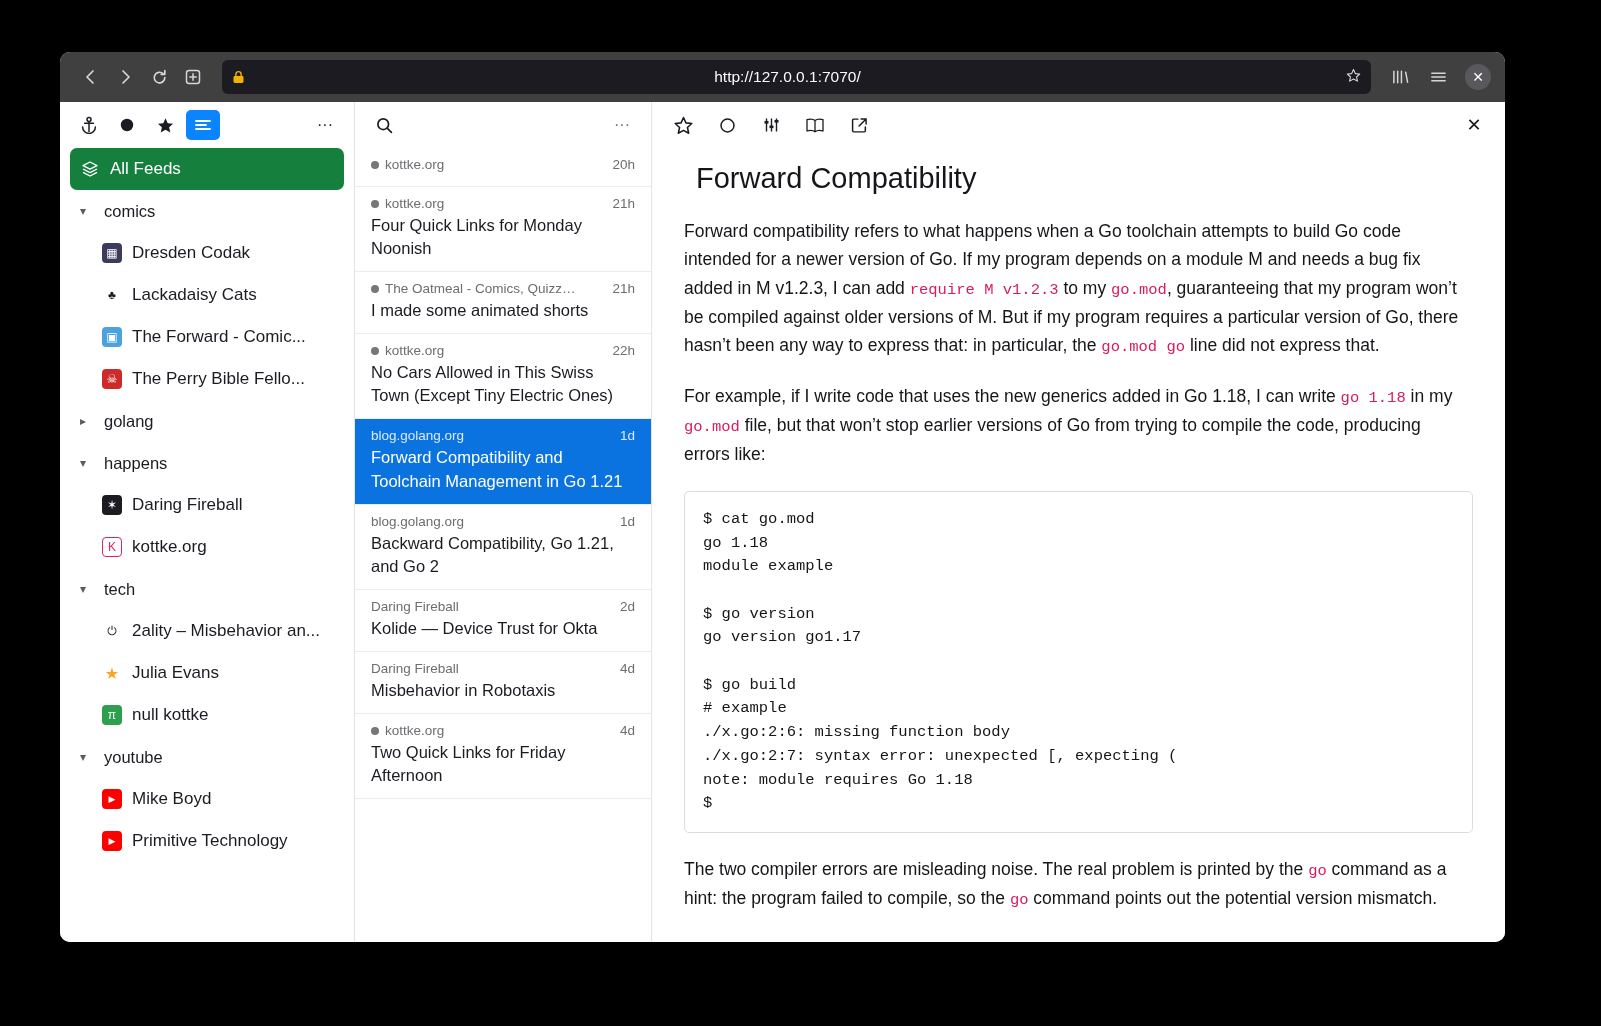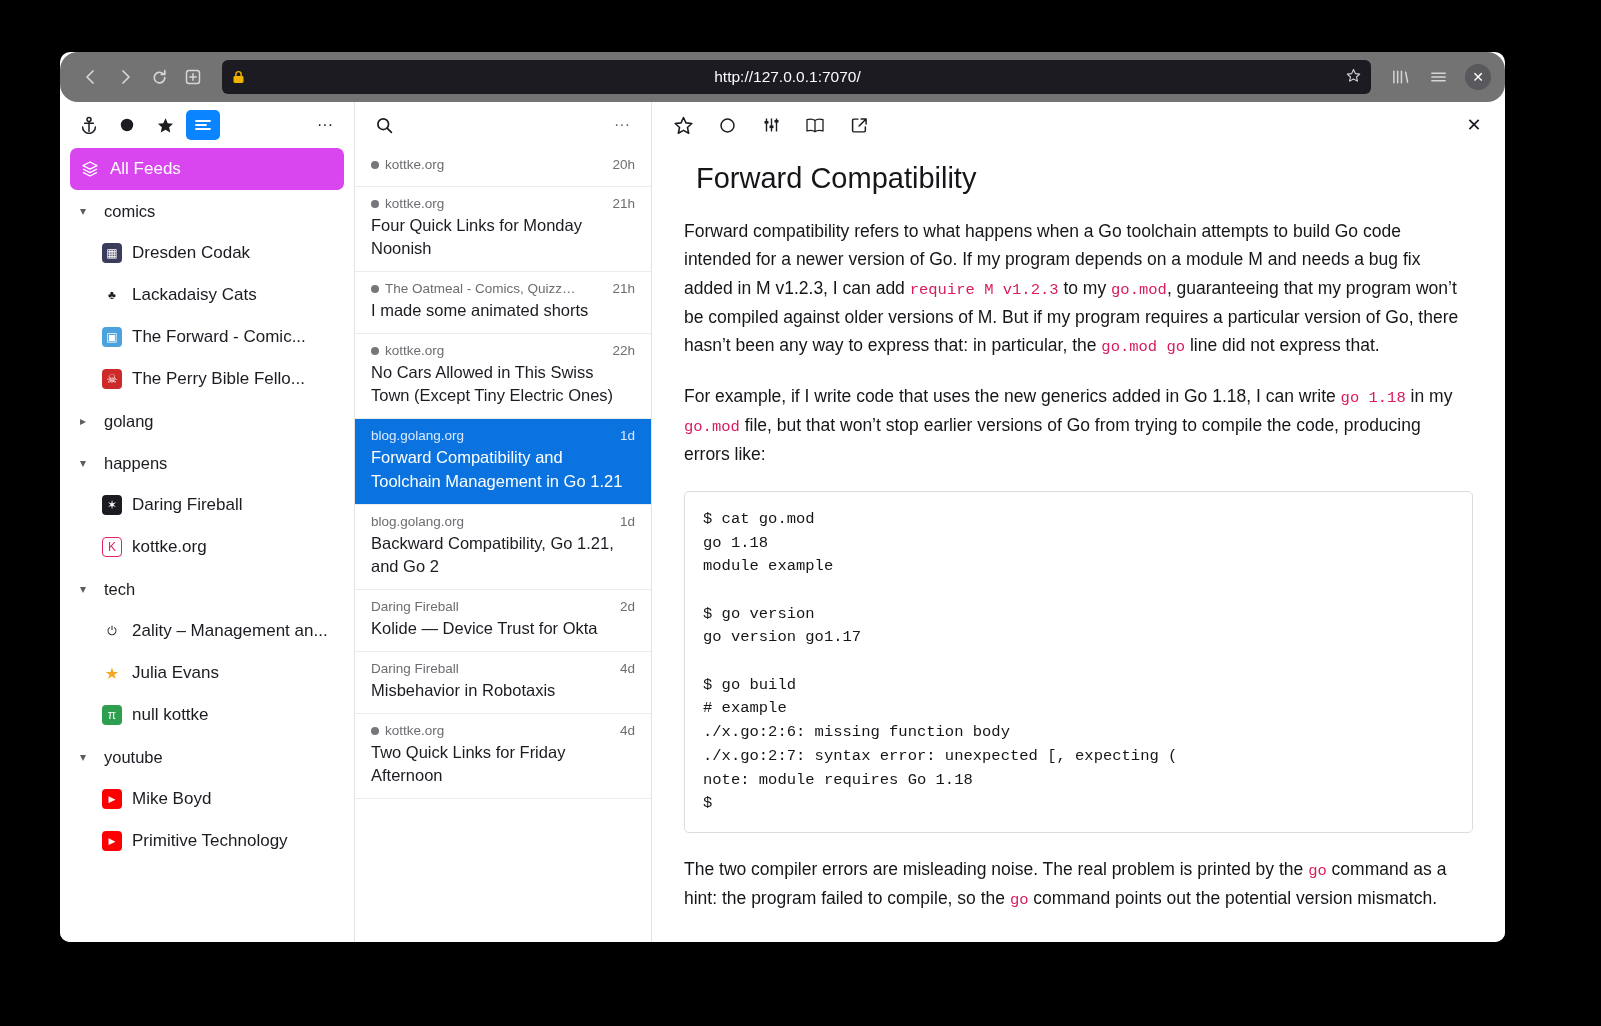--- a/index.html
+++ b/index.html
@@ -16,26 +16,25 @@
     width: 1445px; height: 890px;
     background: #ffffff;
     border-radius: 10px;
     overflow: hidden;
     display: flex;
     flex-direction: column;
   }
   
   .chrome {
     height: 50px;
-    background: #737373;
+    background: #404040;
     display: flex;
     align-items: center;
     padding: 0 14px;
     flex: 0 0 50px;
-    border-radius: 18px;
   }
   .nav-btn {
     width: 34px; height: 34px;
     display: flex; align-items: center; justify-content: center;
     color: #d6d6d8;
     border-radius: 5px;
     font-size: 17px;
   }
   .nav-btn svg { display: block; }
   .urlbar {
@@ -88,21 +87,21 @@
   .sidebar-list { flex: 1; overflow: hidden; padding: 0 10px; }
   .feed-row {
     display: flex; align-items: center;
     height: 42px;
     padding: 0 10px;
     border-radius: 7px;
     font-size: 17px;
     color: #1c1b22;
     gap: 10px;
   }
-  .feed-row.selected { background: #d946ef; color: #fff; }
+  .feed-row.selected { background: #15803d; color: #fff; }
   .feed-row.group { font-size: 16.5px; }
   .feed-row.child { padding-left: 32px; }
   .chev { width: 14px; display: inline-block; color: #5b5b60; font-size: 12px; }
   .favicon {
     width: 20px; height: 20px; border-radius: 4px;
     display: flex; align-items: center; justify-content: center;
     font-size: 12px; color: #fff; flex: 0 0 20px;
   }
   .feed-label {
     white-space: nowrap; overflow: hidden; text-overflow: ellipsis;
@@ -308,21 +307,21 @@
           <span class="favicon" style="background:#fff;color:#e0245e;border:1px solid #e0245e;">K</span>
           <span class="feed-label">kottke.org</span>
         </div>
 
         <div class="feed-row group">
           <span class="chev">▾</span>
           <span class="feed-label">tech</span>
         </div>
         <div class="feed-row child">
           <span class="favicon" style="background:#fff;color:#1c1b22;">⏻</span>
-          <span class="feed-label">2ality – Management an...</span>
+          <span class="feed-label">2ality – Misbehavior an...</span>
         </div>
         <div class="feed-row child">
           <span class="favicon" style="background:#fff;color:#f5a623;font-size:16px;">★</span>
           <span class="feed-label">Julia Evans</span>
         </div>
         <div class="feed-row child">
           <span class="favicon" style="background:#2e9e4f;">π</span>
           <span class="feed-label">null kottke</span>
         </div>
 

